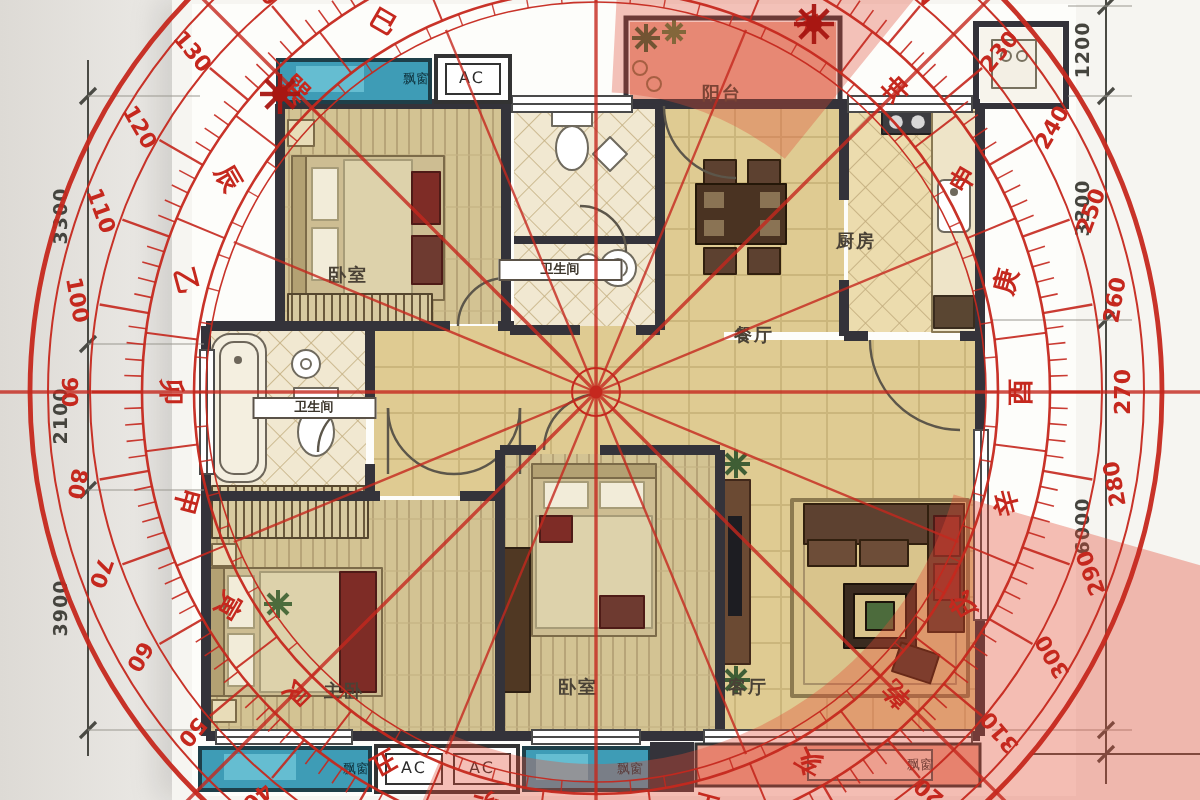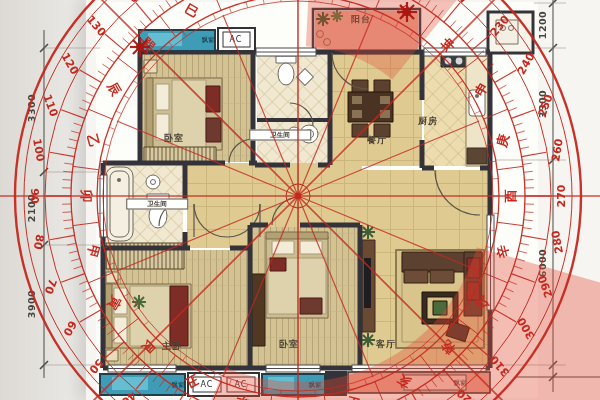--- a/index.html
+++ b/index.html
@@ -304,27 +304,27 @@
         <line x1="496" y1="160" x2="566" y2="160"></line>
           <line x1="496" y1="365" x2="566" y2="365"></line>
       </g>
       <line x1="516" y1="377" x2="600" y2="377"></line>
       <line x1="549" y1="381" x2="557" y2="373" stroke-width="1.6"></line>
     </g>
   </svg>
 
   <div class="lab" style="left:174px;top:138px">卧室</div>
   <div class="lab boxlab" style="left:280px;top:135px">卫生间</div>
-  <div class="lab" style="left:361px;top:19px">阳台</div>
+  <div class="lab" style="left:361px;top:47px">阳台</div>
   <div class="lab" style="left:428px;top:121px">厨房</div>
-  <div class="lab" style="left:377px;top:140px">餐厅</div>
+  <div class="lab" style="left:377px;top:168px">餐厅</div>
   <div class="lab boxlab" style="left:157px;top:204px">卫生间</div>
   <div class="lab" style="left:172px;top:346px">主卧</div>
   <div class="lab" style="left:289px;top:344px">卧室</div>
-  <div class="lab" style="left:386px;top:344px">客厅</div>
+  <div class="lab" style="left:374px;top:344px">客厅</div>
 
   <div class="lab baylab" style="left:196px;top:40px">飘窗</div>
   <div class="lab baylab" style="left:166px;top:385px">飘窗</div>
   <div class="lab baylab" style="left:303px;top:385px">飘窗</div>
   <div class="lab baylab" style="left:448px;top:383px;color:#3a3a3a">飘窗</div>
 
   <div class="lab aclab" style="left:236px;top:39px">AC</div>
   <div class="lab aclab" style="left:207px;top:384px">AC</div>
   <div class="lab aclab" style="left:241px;top:384px">AC</div>
 

